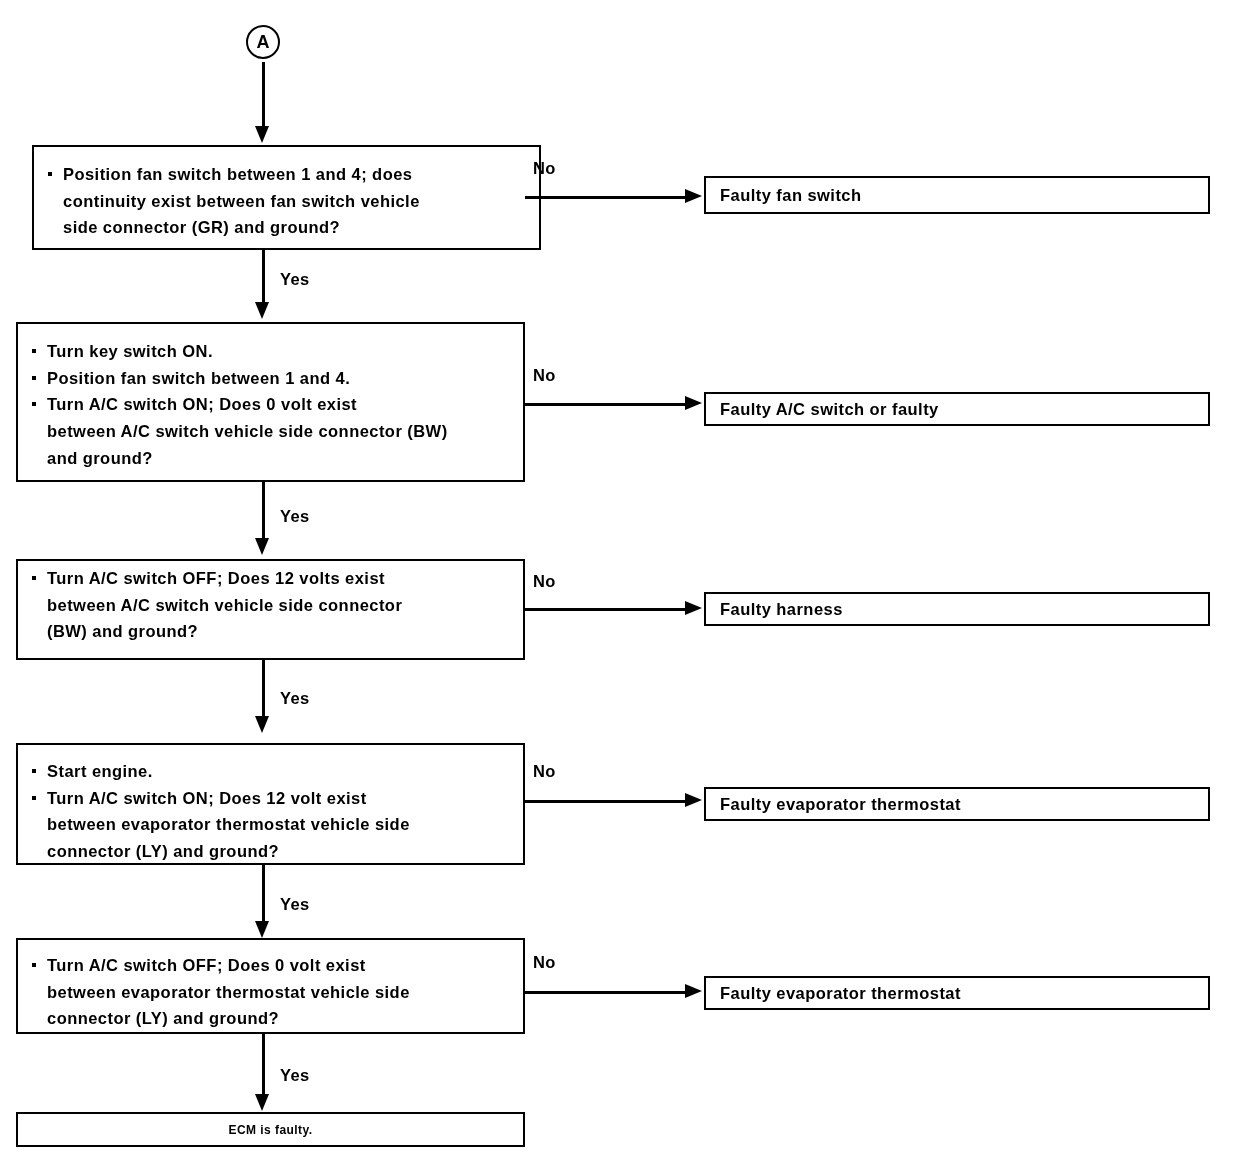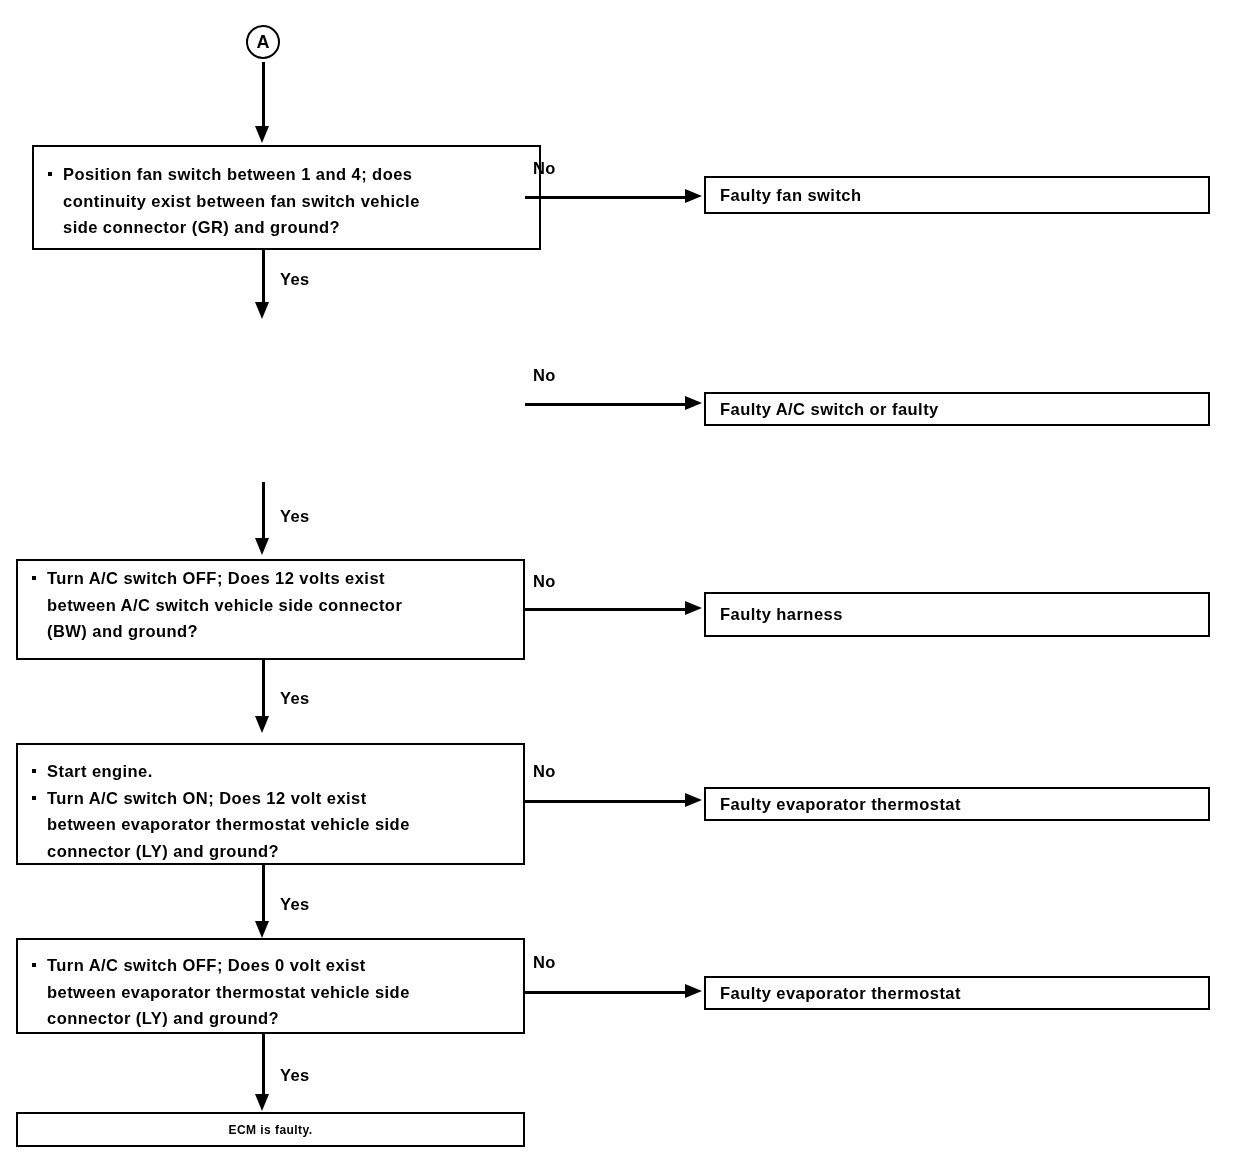--- a/index.html
+++ b/index.html
@@ -154,20 +154,29 @@
   <div class="arrow-right" style="left:685px; top:189px;"></div>
   <div class="elabel" style="left:533px; top:159px;">No</div>
   <div class="rbox" style="left:704px; top:176px; width:506px; height:38px;">
     <span>Faulty fan switch</span>
   </div>
 
   <div class="vline" style="left:262px; top:250px; height:54px;"></div>
   <div class="arrow-down" style="left:255px; top:302px;"></div>
   <div class="elabel" style="left:280px; top:270px;">Yes</div>
 
+  <div class="qbox" style="left:16px; top:322px; width:509px; height:160px; padding:14px 12px 0 12px;">
+    <ul>
+      <li>Turn key switch ON.</li>
+      <li>Position fan switch between 1 and 4.</li>
+      <li>Turn A/C switch ON; Does 0 volt exist
+between A/C switch vehicle side connector (BW)
+and ground?</li>
+    </ul>
+  </div>
 
   <div class="hline" style="left:525px; top:403px; width:164px;"></div>
   <div class="arrow-right" style="left:685px; top:396px;"></div>
   <div class="elabel" style="left:533px; top:366px;">No</div>
   <div class="rbox" style="left:704px; top:392px; width:506px; height:34px;">
     <span>Faulty A/C switch or faulty</span>
   </div>
 
   <div class="vline" style="left:262px; top:482px; height:58px;"></div>
   <div class="arrow-down" style="left:255px; top:538px;"></div>
@@ -177,21 +186,21 @@
     <ul>
       <li>Turn A/C switch OFF; Does 12 volts exist
 between A/C switch vehicle side connector
 (BW) and ground?</li>
     </ul>
   </div>
 
   <div class="hline" style="left:525px; top:608px; width:164px;"></div>
   <div class="arrow-right" style="left:685px; top:601px;"></div>
   <div class="elabel" style="left:533px; top:572px;">No</div>
-  <div class="rbox" style="left:704px; top:592px; width:506px; height:45px;">
+  <div class="rbox" style="left:704px; top:592px; width:506px; height:34px;">
     <span>Faulty harness</span>
   </div>
 
   <div class="vline" style="left:262px; top:660px; height:58px;"></div>
   <div class="arrow-down" style="left:255px; top:716px;"></div>
   <div class="elabel" style="left:280px; top:689px;">Yes</div>
 
   <div class="qbox" style="left:16px; top:743px; width:509px; height:122px; padding:13px 12px 0 12px;">
     <ul>
       <li>Start engine.</li>

